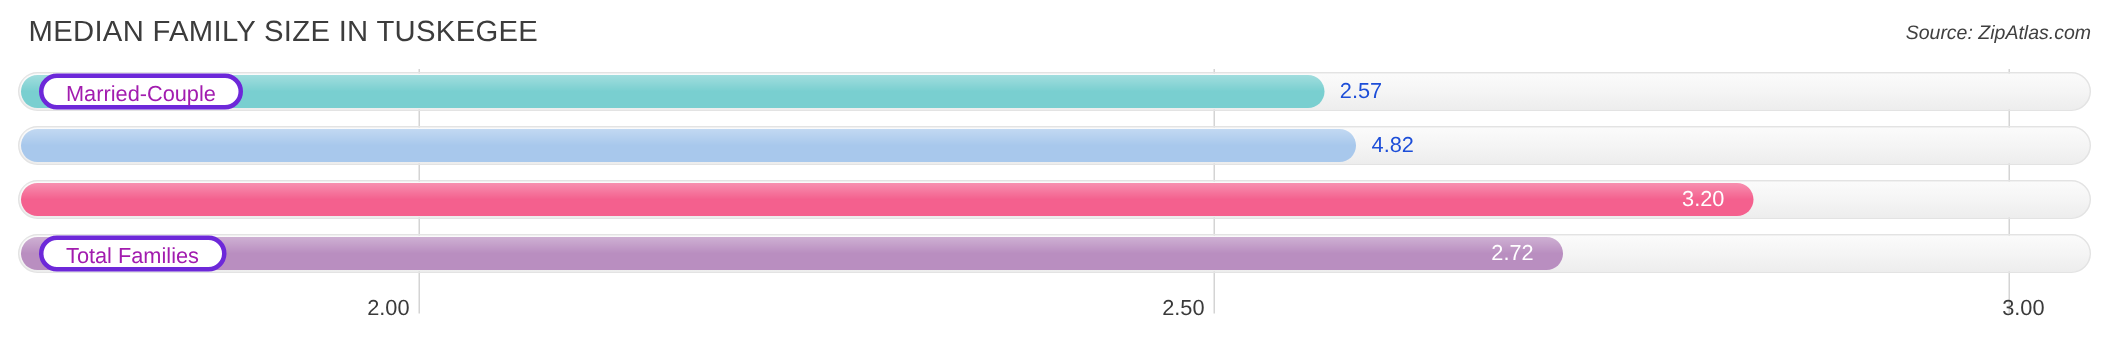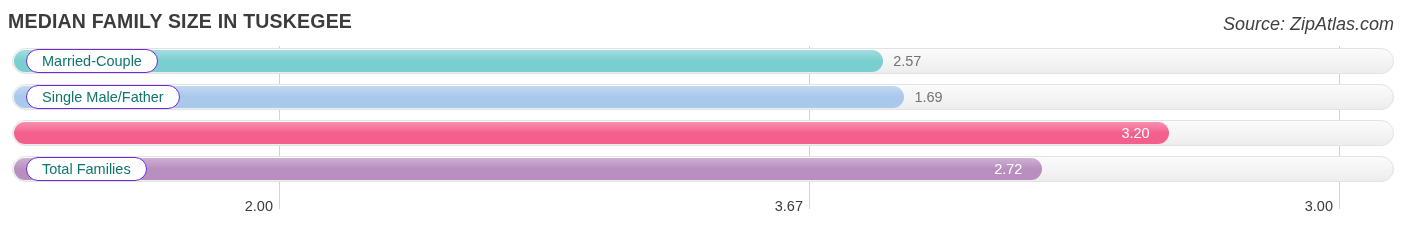--- a/index.html
+++ b/index.html
@@ -17,33 +17,32 @@
 
   
   .header {
     position: absolute;
     left: 0; top: 0;
     width: 1406px;
     height: 46px;
   }
   .chart-title {
     position: absolute;
-    left: 8px;
+    left: 19px;
     top: 10px;
     font-size: 19.5px;
     color: #3c3c3c;
     letter-spacing: .2px;
     white-space: nowrap;
-    font-weight: bold;
   }
   .source-note {
     position: absolute;
     right: 12px;
     top: 14px;
-    font-size: 18px;
+    font-size: 13px;
     font-style: italic;
     color: #404040;
     white-space: nowrap;
   }
 
   
   .plot {
     position: absolute;
     left: 0;
     top: 46px;
@@ -105,35 +104,35 @@
     pointer-events: none;
   }
   .label-pill {
     position: absolute;
     left: 26px;
     top: 3px;
     height: 24px;
     line-height: 23px;
     padding: 0 15px;
     background: #ffffff;
-    border: 1px solid #6d28d9;
+    border: 3px solid #6d28d9;
     border-radius: 12px;
     font-size: 14.5px;
-    color: #0f766e;
+    color: #a21caf;
     white-space: nowrap;
     box-sizing: border-box;
   }
   .value {
     position: absolute;
     top: 5px;
     font-size: 14.5px;
     line-height: 20px;
     white-space: nowrap;
   }
-  .value.outside { color: #737373; }
+  .value.outside { color: #1d4ed8; }
   .value.inside  { color: #ffffff; }
 
   
   .axis {
     position: absolute;
     left: 0;
     top: 150px;
     width: 1316px;
     height: 37px;
   }
@@ -175,22 +174,21 @@
           <div class="bar-gloss"></div>
         </div>
         <div class="label-pill">Married-Couple</div>
         <div class="value outside" style="left: 893.2px;">2.57</div>
       </div>
       <div class="row">
         <div class="track"></div>
         <div class="bar" style="width: 890.4px; background: rgb(168, 200, 236);">
           <div class="bar-gloss"></div>
         </div>
-        <div class="label-pill">Single Male/Father</div>
-        <div class="value outside" style="left: 914.4px;">1.69</div>
+        <div class="value outside" style="left: 914.4px;">4.82</div>
       </div>
       <div class="row">
         <div class="track"></div>
         <div class="bar" style="width: 1155.4px; background: rgb(244, 96, 142);">
           <div class="bar-gloss"></div>
         </div>
         <div class="value inside" style="left: 1121.4px;">3.20</div>
       </div>
       <div class="row">
         <div class="track"></div>
@@ -198,17 +196,17 @@
           <div class="bar-gloss"></div>
         </div>
         <div class="label-pill">Total Families</div>
         <div class="value inside" style="left: 994.2px; text-align: center;">2.72</div>
       </div>
     </div>
   <div class="axis">
       <div class="tick-mark" style="left: 279px;"></div>
       <div class="tick-label" style="left: 279px;">2.00</div>
       <div class="tick-mark" style="left: 809px;"></div>
-      <div class="tick-label" style="left: 809px;">3.67</div>
+      <div class="tick-label" style="left: 809px;">2.50</div>
       <div class="tick-mark" style="left: 1339px;"></div>
-      <div class="tick-label" style="left: 1339px;">3.00</div>
+      <div class="tick-label" style="left: 1369px;">3.00</div>
     </div>
 </div>
 
 </body></html>

